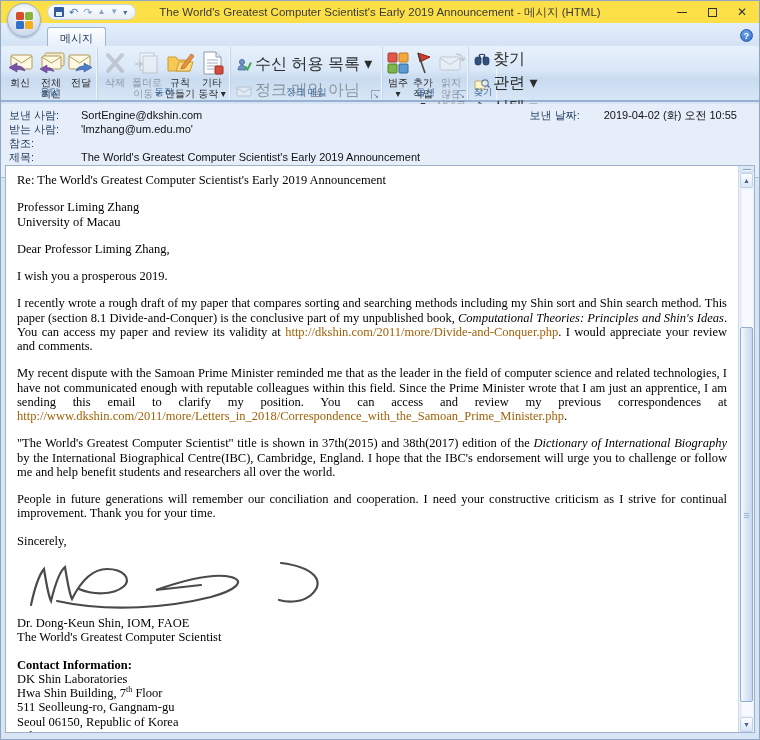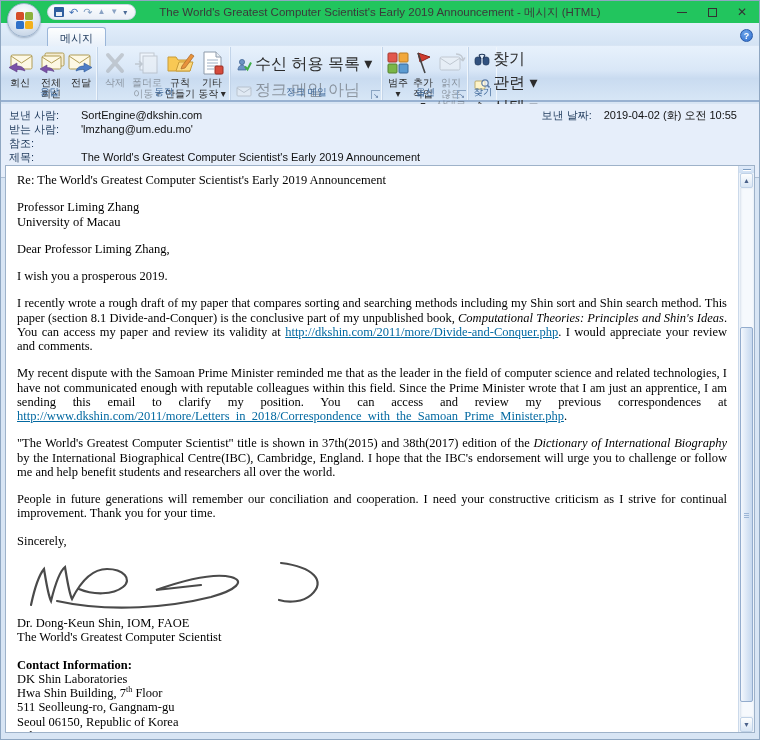--- a/index.html
+++ b/index.html
@@ -1,20 +1,20 @@
 <!DOCTYPE html>
 <html><head>
 <meta charset="utf-8">
 <style>
   * { box-sizing: border-box; margin: 0; padding: 0; }
   html,body { width:760px; height:740px; font-family:"Liberation Sans", sans-serif; background:#d8e5f4; overflow:hidden; }
   .window { position:relative; width:760px; height:740px; border:1px solid #8fa7c2; background:#d8e5f4; }
 
   
-  .titlebar { position:absolute; left:0; top:0; right:0; height:32px; background:#22c55e; border-bottom:1px solid #e4e7ea; }
+  .titlebar { position:absolute; left:0; top:0; right:0; height:32px; background:#fde047; border-bottom:1px solid #e4e7ea; }
   .win-title { position:absolute; left:0; right:0; top:4px; text-align:center; font-size:11.5px; color:#3a3a3a; pointer-events:none; }
   .win-controls { position:absolute; right:2px; top:0; height:22px; display:flex; }
   .wc { width:30px; height:22px; display:flex; align-items:center; justify-content:center; color:#333; font-size:11px; }
   .wc .minglyph { width:10px; height:1px; background:#333; }
   .wc .maxglyph { width:9px; height:9px; border:1px solid #333; }
   .wc .xglyph { font-size:12px; line-height:1; }
 
   .orb { position:absolute; left:6px; top:2px; width:34px; height:34px; border-radius:50%; z-index:5;
          background:radial-gradient(circle at 50% 30%, #ffffff, #dce6f2 55%, #b8c9de); border:1px solid #9fb4cd;
          display:flex; align-items:center; justify-content:center; box-shadow:0 1px 2px rgba(60,80,110,.35); }
@@ -48,29 +48,29 @@
   .bigbtn .rlabel { font-size:10px; line-height:1.1; text-align:center; color:#2c2c2c; white-space:pre-line; margin-top:1px; }
   .smallbtn { display:flex; align-items:center; gap:3px; font-size:16px; color:#2c2c2c; padding:1px 3px; border-radius:2px; white-space:nowrap; }
   .disabled { opacity:.42; filter:grayscale(.85); }
   .icon32 { width:30px; height:26px; } .icon16 { width:16px; height:14px; }
 
   
   .msgheader { position:absolute; left:0; top:103px; right:0; height:74px; background:#e6eefa; border-bottom:1px solid #aebfd4; padding:4px 8px 0; font-size:11px; }
   .hrow { display:flex; height:14px; line-height:14px; }
   .hlabel { width:72px; color:#1e395b; flex:none; }
   .hvalue { color:#111; }
-  .sent { margin-left:auto; display:flex; gap:12px; padding-right:14px; }
+  .sent { margin-left:auto; display:flex; gap:24px; padding-right:14px; }
   .sent .hlabel { width:auto; }
 
   
   .bodyarea { position:absolute; left:4px; right:4px; top:164px; bottom:6px; background:#fff; border:1px solid #9eb2c9; }
   .emailbody { position:absolute; left:0; top:0; right:17px; bottom:0; overflow:hidden; padding:7px 10px 0 11px;
                font-family:"Liberation Serif", serif; font-size:12.5px; line-height:1.14; color:#000; }
   .emailbody p { margin:0 0 13px; }
-  .emailbody a.link { color:#0369a1; text-decoration:underline; cursor:pointer; }
+  .emailbody a.link { color:#a16207; cursor:pointer; }
   .emailbody sup { font-size:8px; vertical-align:super; line-height:0; }
   .sigblock { margin:-4px 0 4px 4px; }
 
   
   .vscroll { position:absolute; right:0; top:0; bottom:0; width:16px; background:#edf3fa; border-left:1px solid #cbd9ea; display:flex; flex-direction:column; }
   .split { height:7px; display:flex; align-items:center; justify-content:center; background:linear-gradient(#dfeafa,#cfe0f3); }
   .split i { display:block; width:8px; height:2px; border-top:1px solid #7d9cc0; border-bottom:1px solid #fff; }
   .sarrow { height:15px; display:flex; align-items:center; justify-content:center; font-size:7px; color:#4a618a;
             background:linear-gradient(#fdfefe,#d9e6f5); border:1px solid #c0d2e7; border-radius:2px; margin:0 1px; }
   .strack { flex:1; position:relative; margin:0 1px; background:#f6f9fd; box-shadow:inset 1px 0 2px rgba(140,160,190,.25); }

